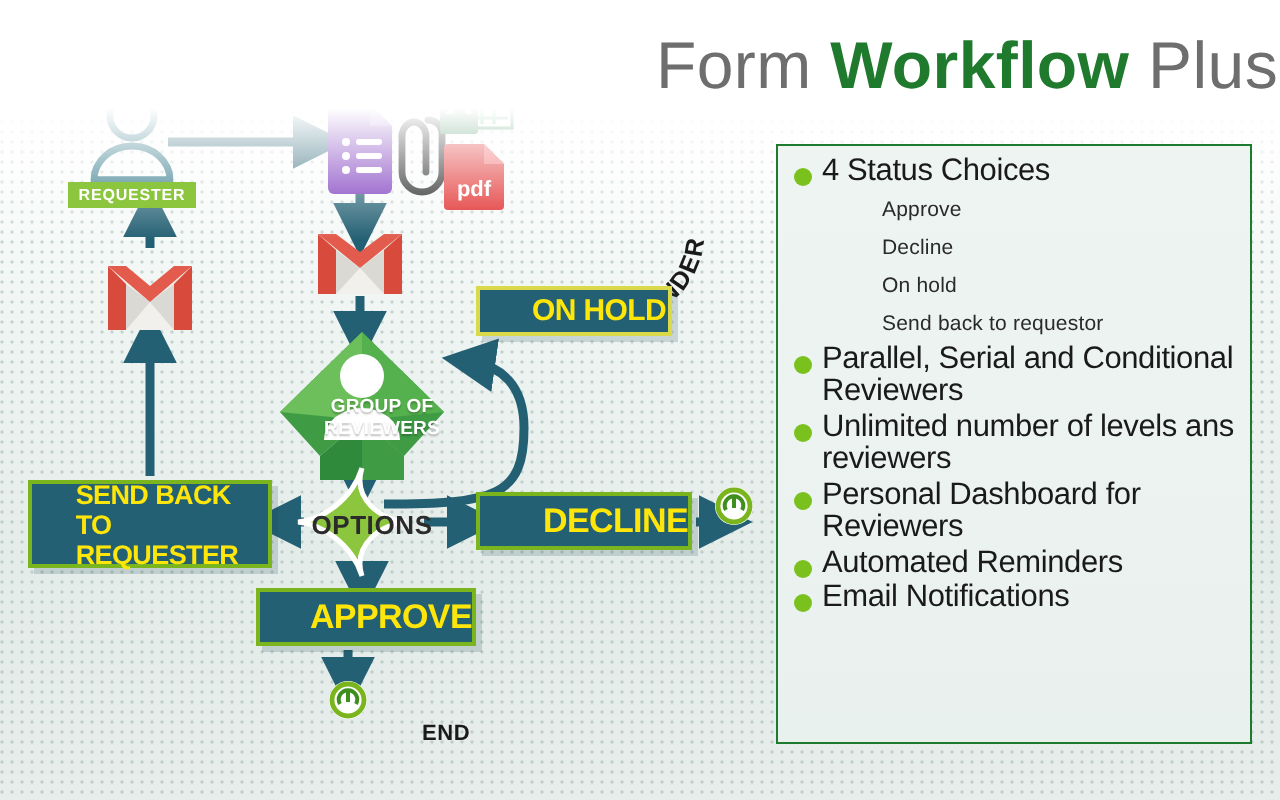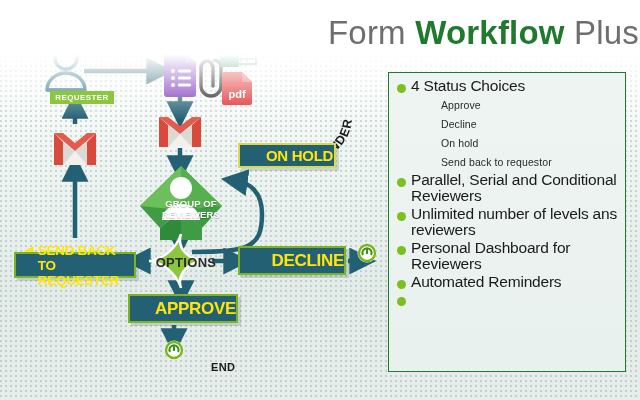--- a/index.html
+++ b/index.html
@@ -58,39 +58,39 @@
     position:absolute;
     background:#246073;
     border:2px solid #7ab51d;
     color:#ffe60a;
     font-weight:bold;
     display:flex;align-items:center;
     box-shadow:3px 3px 0 rgba(30,70,80,.18);
     box-sizing:border-box;
   }
   #sendback{
-    left:14px;top:252px;width:122px;height:26px;
+    left:14px;top:240px;width:122px;height:44px;
     padding:0 6px 0 6px;
   }
   #sendback .txt{font-size:13.5px;line-height:15px;letter-spacing:-.3px;}
   #decline{left:238px;top:246px;width:108px;height:29px;padding-left:4px;}
   #decline .txt{font-size:17px;letter-spacing:-.3px;margin-left:3px;}
   #approve{left:128px;top:294px;width:110px;height:29px;padding-left:4px;}
   #approve .txt{font-size:17px;letter-spacing:-.3px;margin-left:3px;}
   #onhold{
     left:238px;top:143px;width:98px;height:25px;padding-left:3px;
     border:2px solid #d9d94a;
   }
   #onhold .txt{font-size:15px;letter-spacing:-.3px;margin-left:1px;}
 
   
   #requester-label{
     position:absolute;left:34px;top:91px;width:64px;height:13px;
     background:#8cc63e;color:#fff;font-size:8px;font-weight:bold;
-    letter-spacing:.4px;display:flex;align-items:center;justify-content:center;margin-left:16px;
+    letter-spacing:.4px;display:flex;align-items:center;justify-content:center;
   }
 
   
   .endlabel{
     position:absolute;font-size:11px;font-weight:bold;color:#1a1a1a;
     letter-spacing:.3px;
     padding-left:47px;
   }
 
   
@@ -330,17 +330,18 @@
         <div class="b-row">
           <div class="dot"></div>
           <div class="b-main">Personal Dashboard for Reviewers</div>
         </div>
         <div class="b-row">
           <div class="dot"></div>
           <div class="b-main">Automated Reminders</div>
         </div>
         <div class="b-row">
           <div class="dot"></div>
+          <div class="b-main">Email Notifications</div>
         </div>
       </div>
   </div>
 
 </div>
 
 </body></html>

